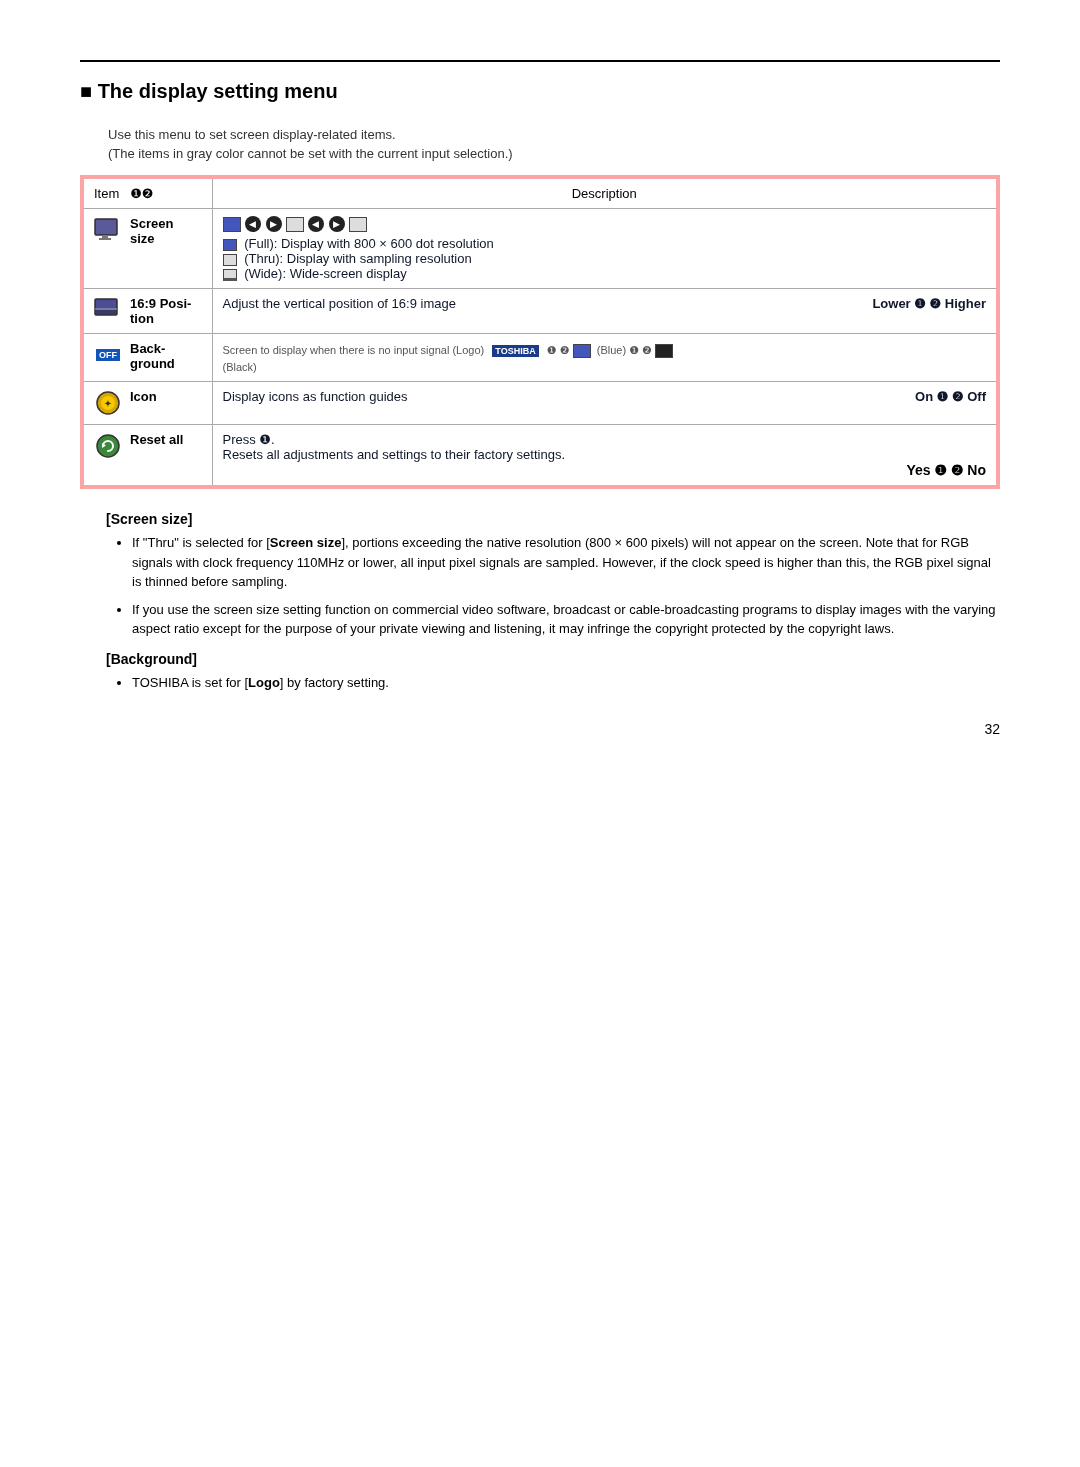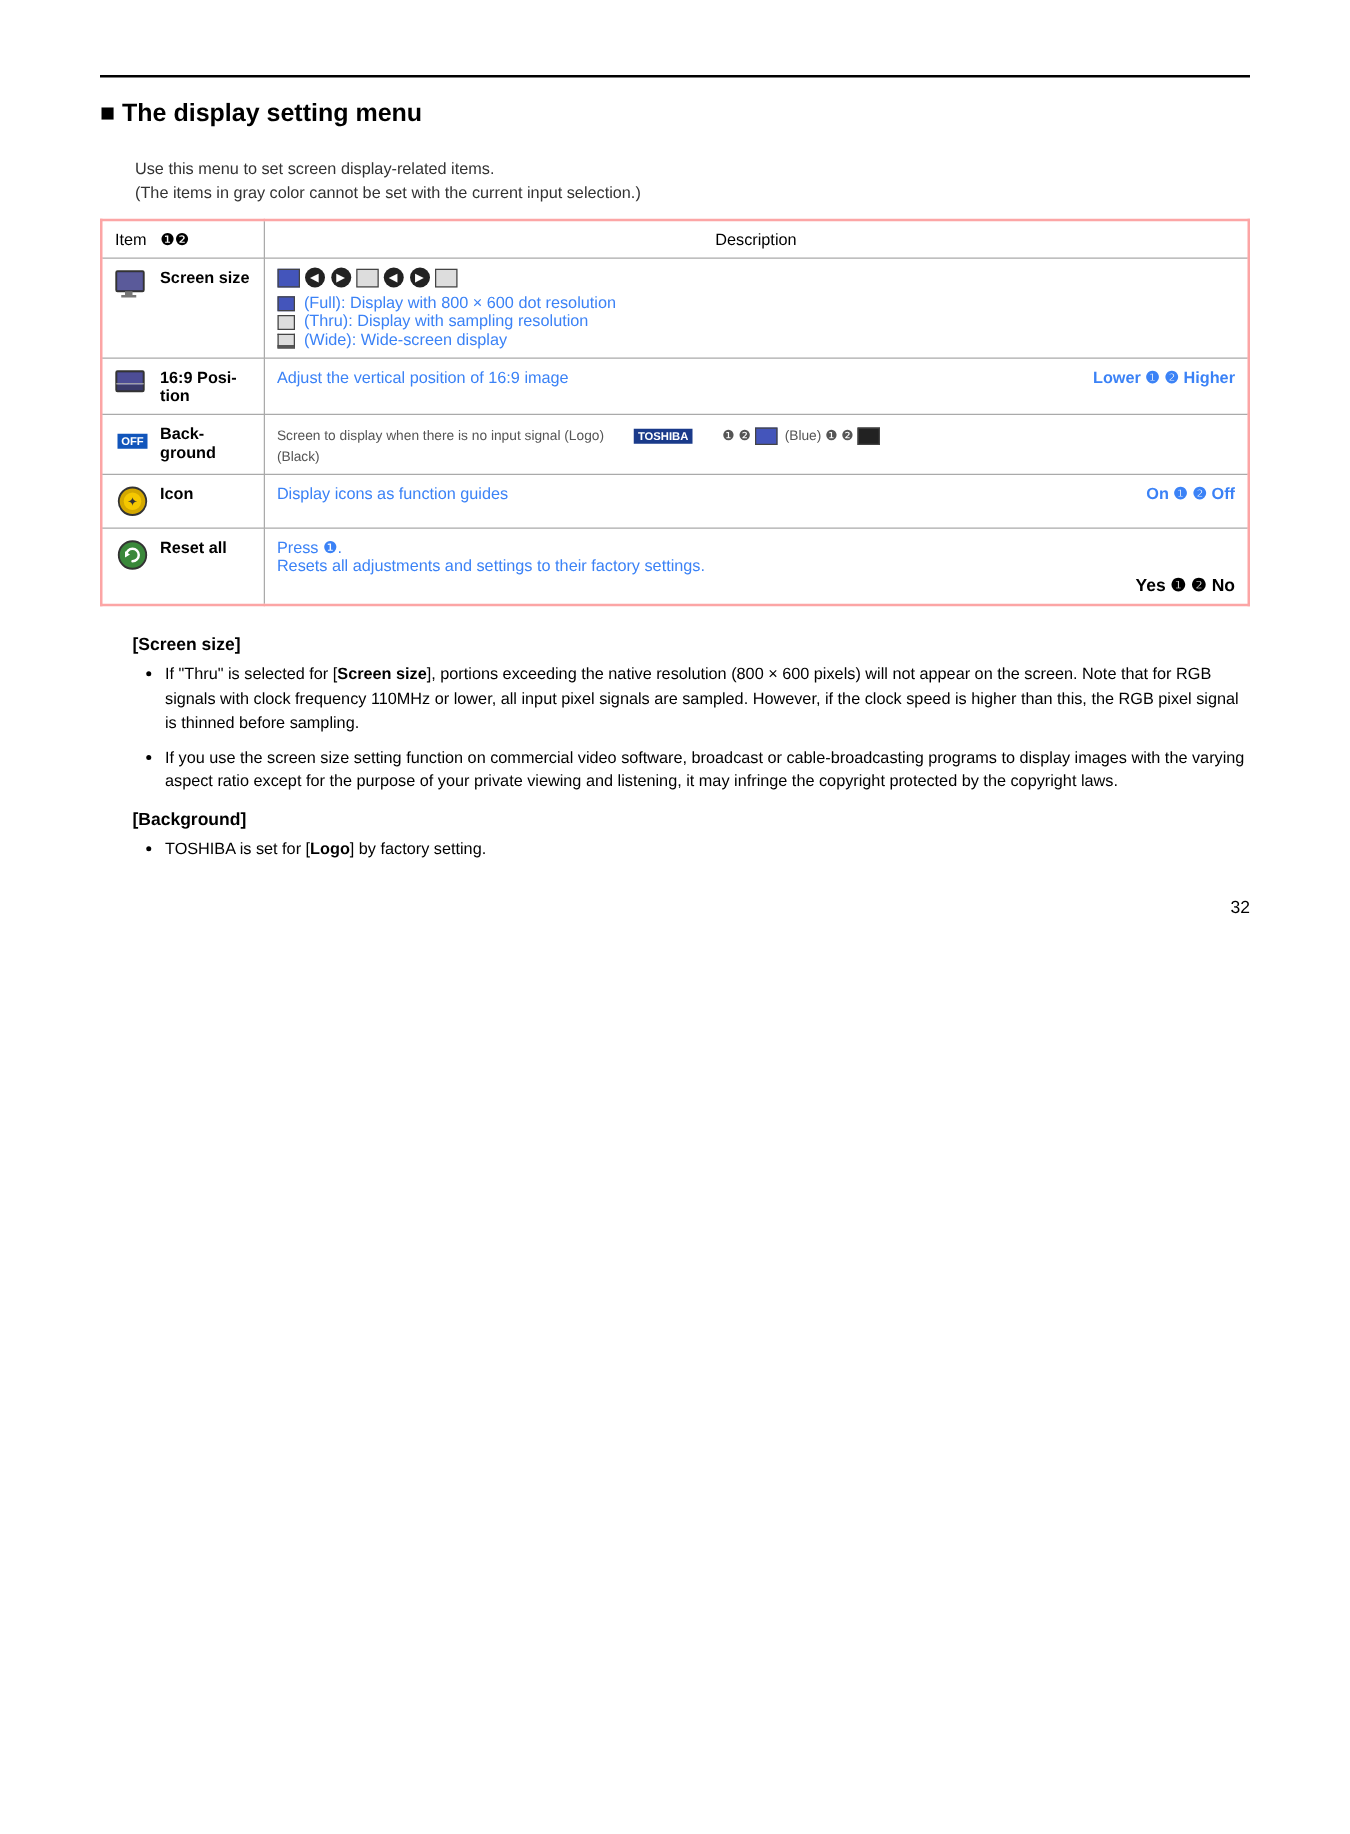--- a/index.html
+++ b/index.html
@@ -34,21 +34,21 @@
       margin-bottom: 4px;
       margin-left: 28px;
     }
 
     
     .menu-table {
       width: 100%;
       border-collapse: collapse;
       margin-top: 14px;
       margin-bottom: 22px;
-      border: 2px solid #fca5a5;
+      border: 4px solid #fca5a5;
     }
 
     .menu-table th, .menu-table td {
       border: 1px solid #aaa;
       padding: 7px 10px;
       vertical-align: top;
     }
 
     .menu-table thead th {
       background: #fff;
@@ -96,26 +96,26 @@
     }
 
     .toshiba-logo {
       background: #1a3a8a;
       color: white;
       font-size: 9px;
       font-weight: bold;
       padding: 1px 3px;
       display: inline-block;
       vertical-align: middle;
-      margin: 0 18px;
+      margin: 0 2px;
     }
 
     .desc-text {
       font-size: 13px;
-      color: #3b82f6;
+      color: #0f172a;
     }
 
     .desc-small {
       font-size: 11px;
       color: #555;
     }
 
     .bold-right {
       font-weight: bold;
       text-align: right;

